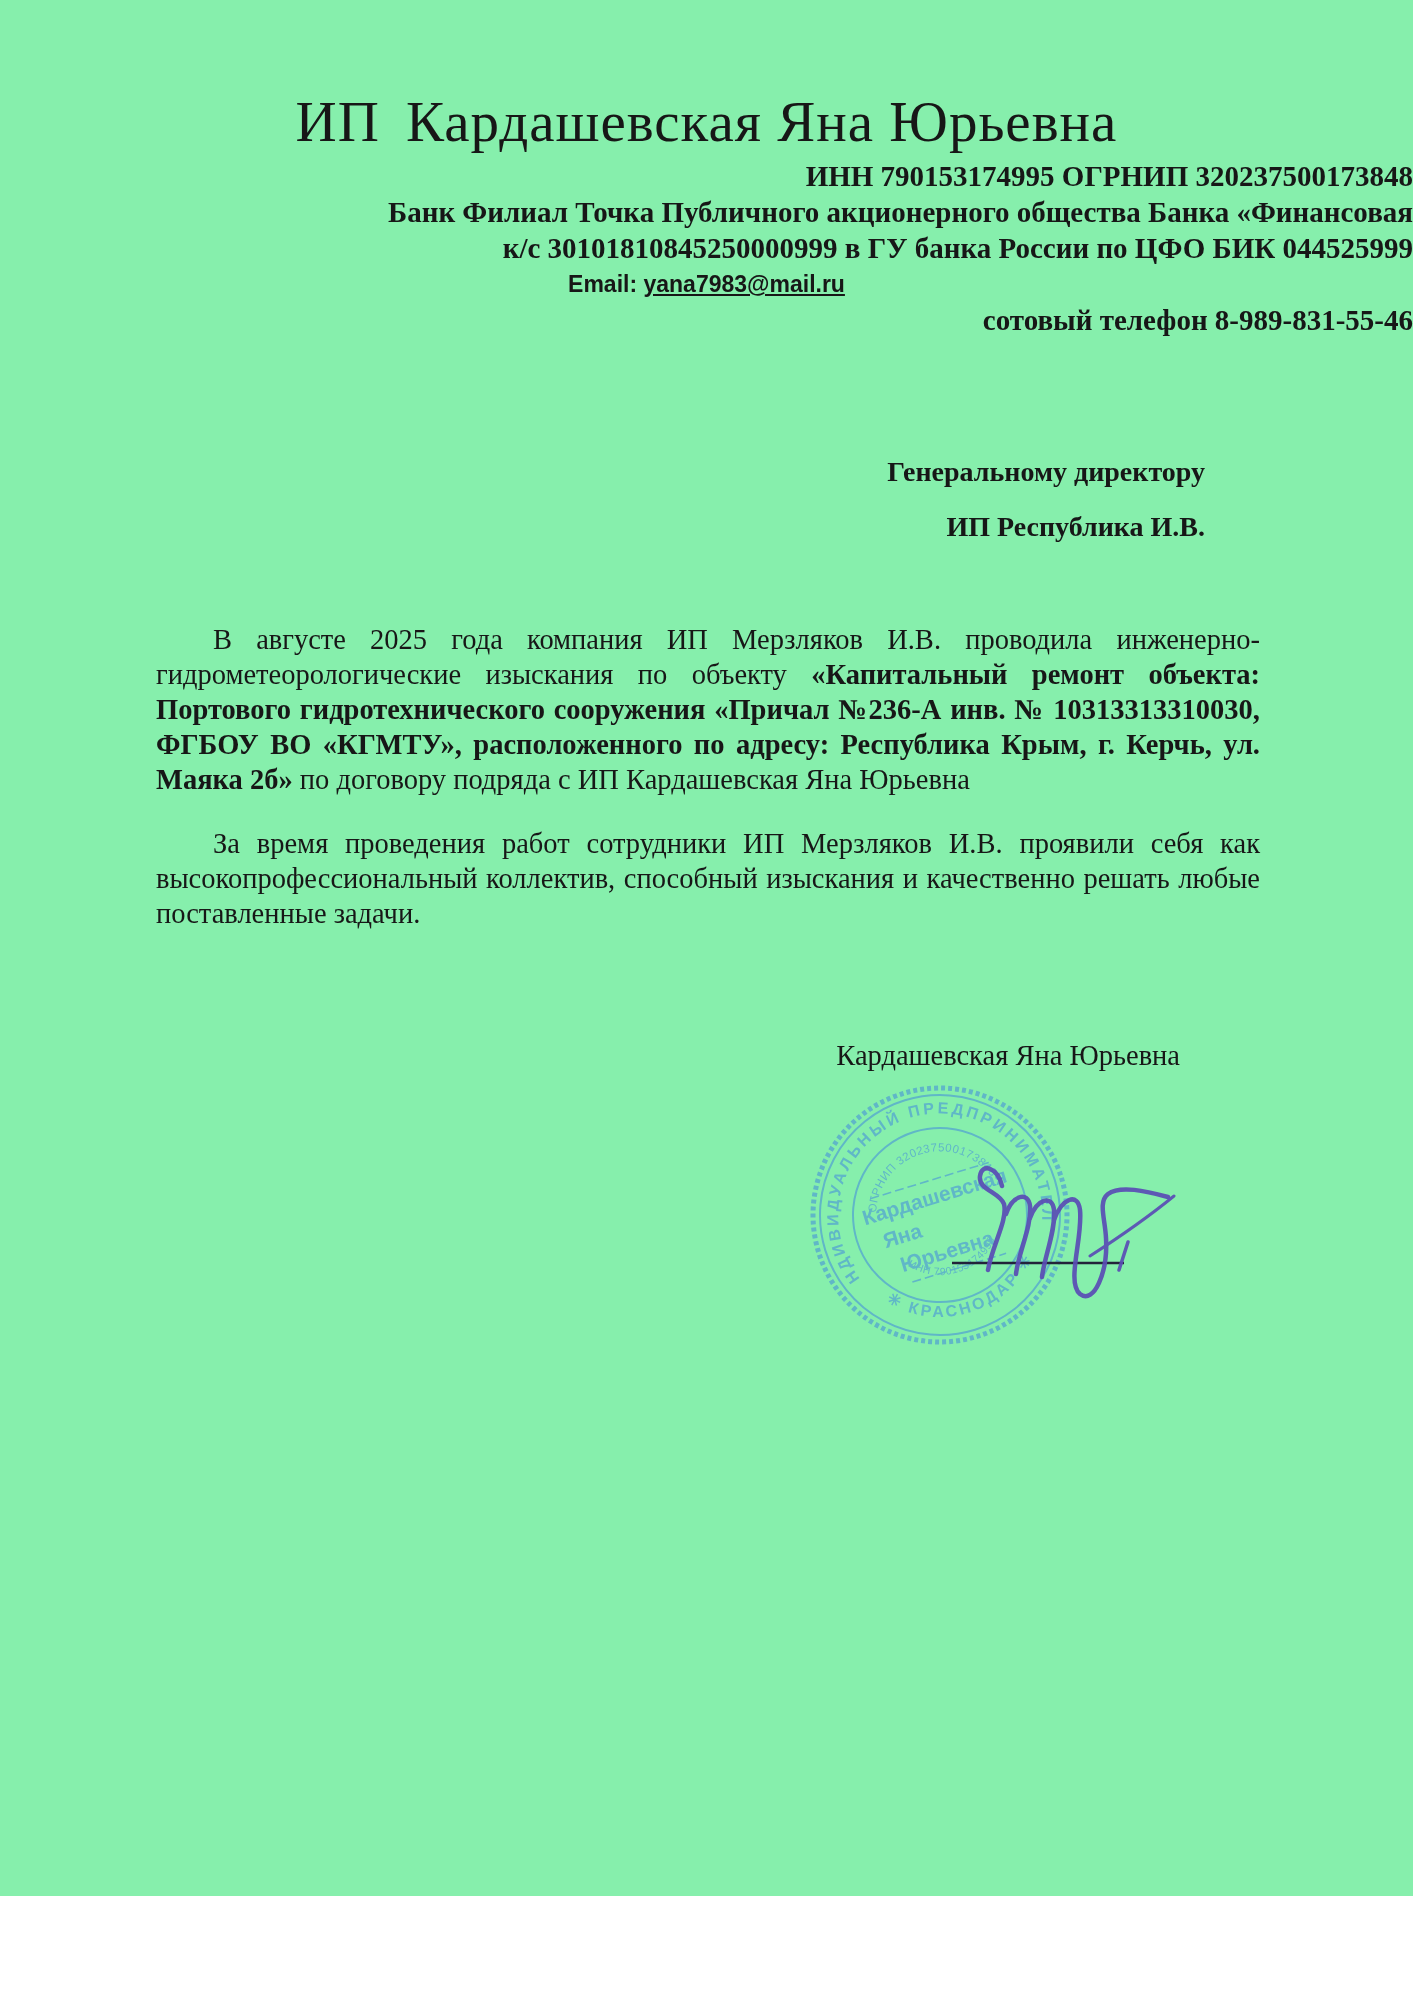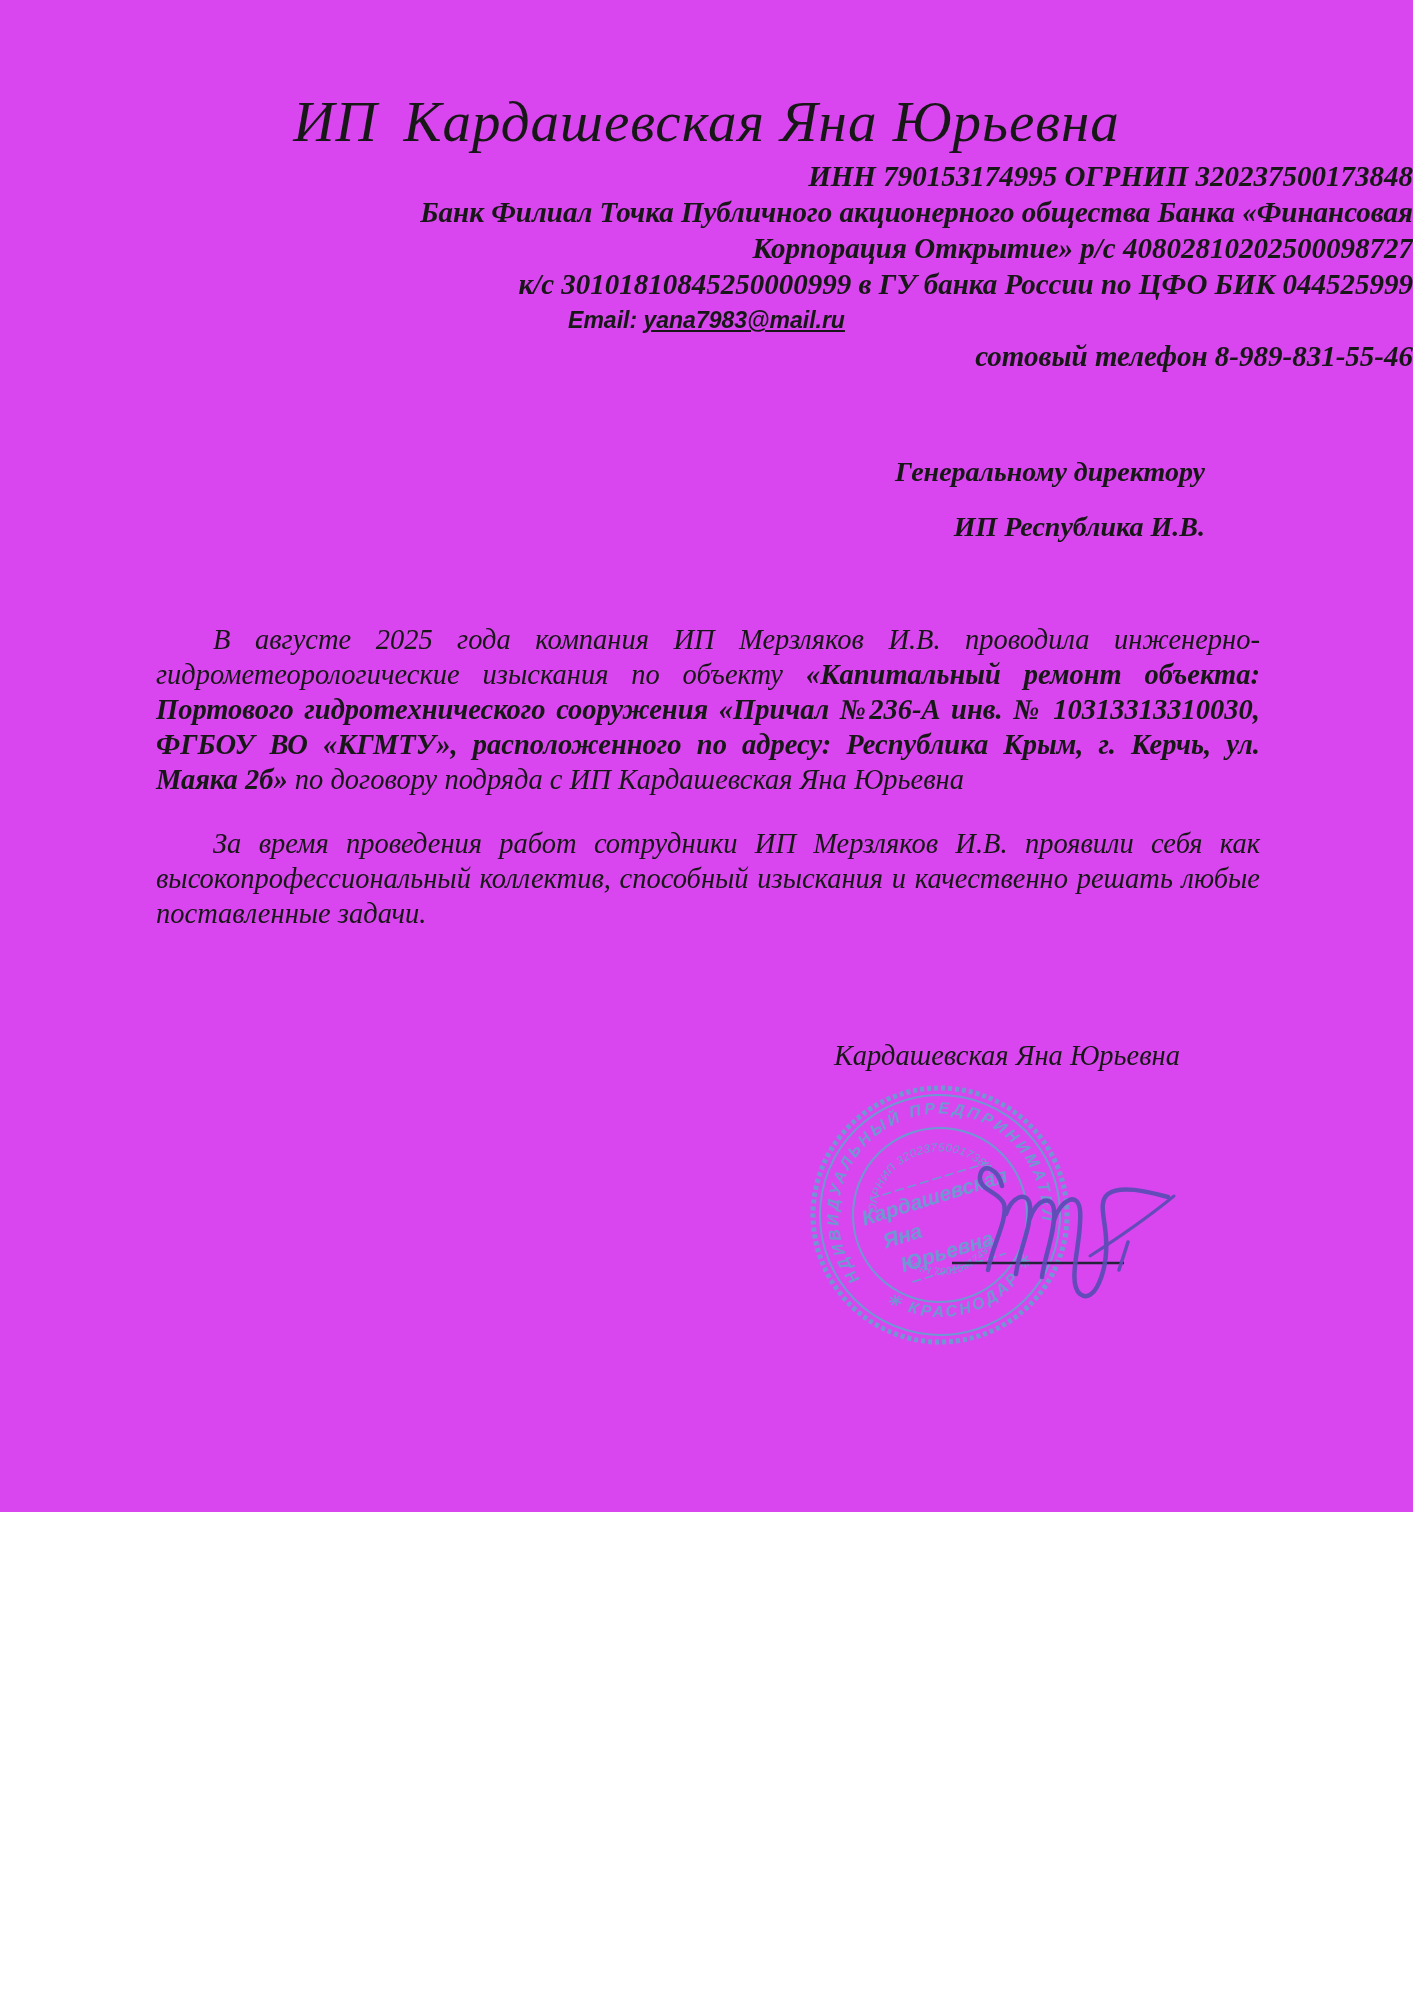--- a/index.html
+++ b/index.html
@@ -1,23 +1,22 @@
 <!DOCTYPE html>
 <html><head>
 <meta charset="utf-8">
 <style>
   html,body{margin:0;padding:0;background:#ffffff;}
   .sheet{
     position:relative;
-    width:1413px;height:1512px;
-    background:#d946ef;
+    width:1413px;height:1896px;
+    background:#86efac;
     font-family:"Liberation Serif", serif;
     color:#171717;
     overflow:hidden;
-    font-style:italic;
   }
   
   .letterhead{
     position:absolute;top:86px;left:0;right:0;
     text-align:center;
   }
   .lh-title{
     font-size:57px;line-height:72px;font-weight:400;
     letter-spacing:1px;white-space:nowrap;
   }
@@ -54,21 +53,20 @@
 </style>
 </head>
 <body>
 
 <div class="sheet">
 
   <div class="letterhead">
     <div class="lh-title"><span class="prefix">ИП</span><span>Кардашевская Яна Юрьевна</span></div>
     <div class="lh-bold">ИНН 790153174995 ОГРНИП 320237500173848</div>
     <div class="lh-bold">Банк Филиал Точка Публичного акционерного общества Банка «Финансовая</div>
-    <div class="lh-bold">Корпорация Открытие» р/с 40802810202500098727</div>
     <div class="lh-bold">к/с 30101810845250000999 в ГУ банка России по ЦФО БИК 044525999</div>
     <div class="lh-email"><span>Email:</span> <span class="email-value">yana7983@mail.ru</span></div>
     <div class="lh-bold">сотовый телефон 8-989-831-55-46</div>
   </div>
 
   <div class="recipient">
     <div>Генеральному директору</div>
     <div>ИП Республика И.В.</div>
   </div>
 

